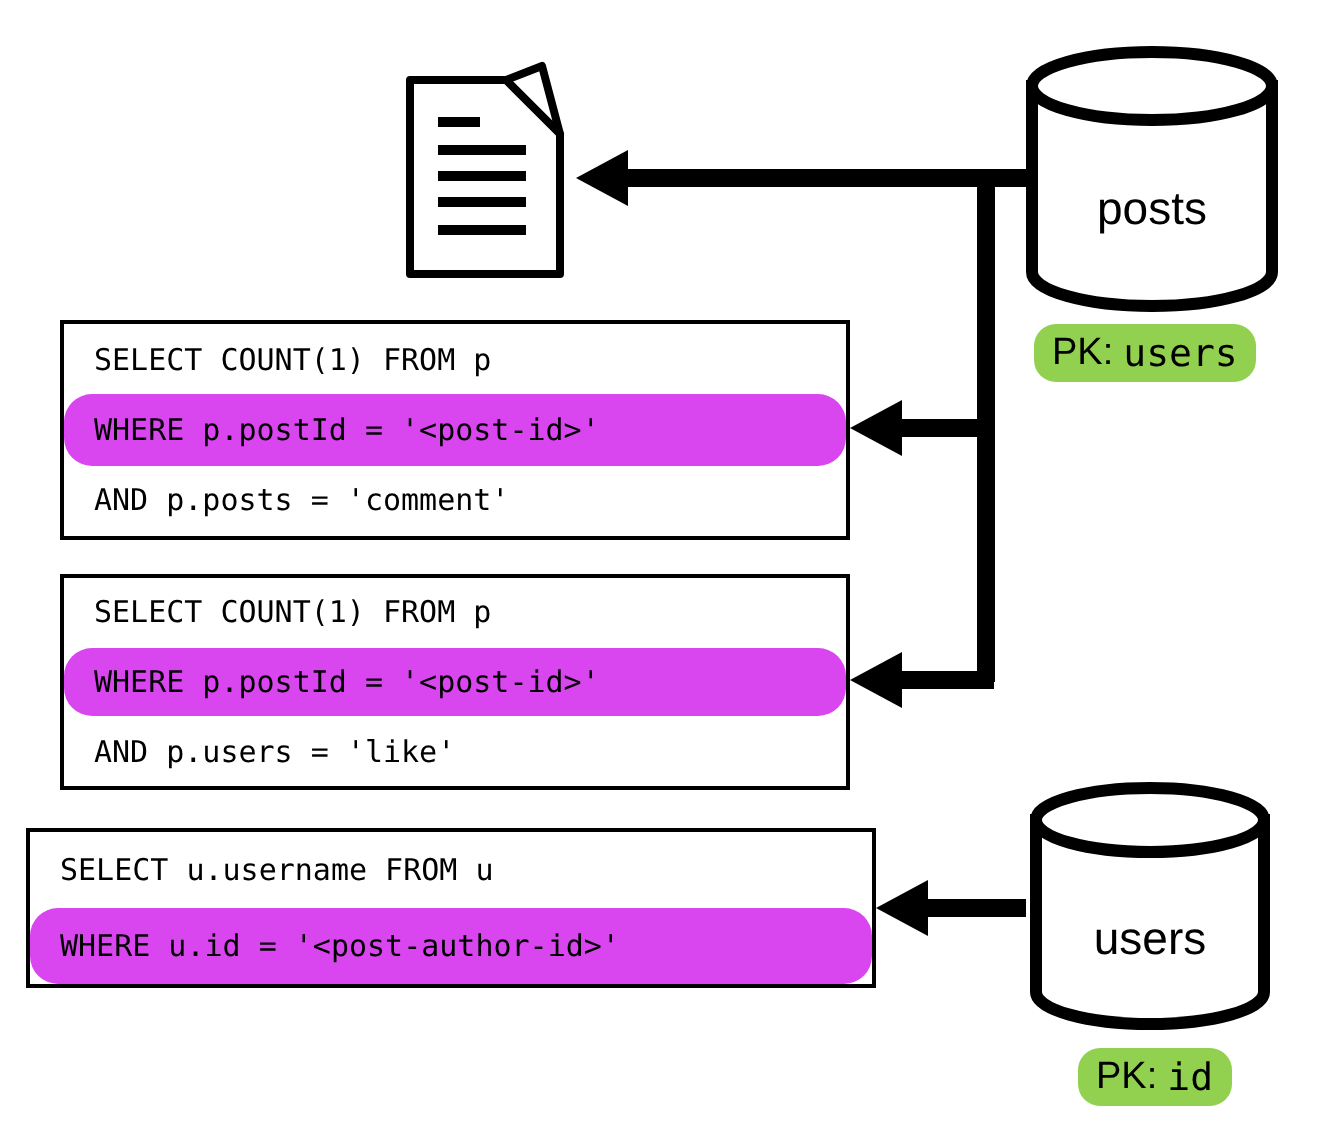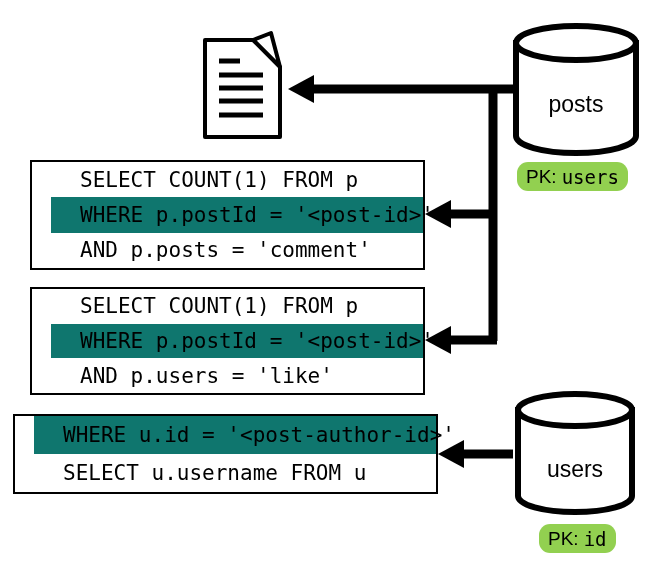--- a/index.html
+++ b/index.html
@@ -19,27 +19,26 @@
     box-sizing: border-box;
     border: 2px solid #000000;
     background: #ffffff;
     display: flex;
     flex-direction: column;
   }
   .sql-row {
     flex: 1;
     display: flex;
     align-items: center;
-    padding-left: 29px;
-    font-size: 21px;
+    padding-left: 15px;
+    font-size: 15px;
     color: #000000;
     white-space: pre;
-    margin-left: 19px;
   }
-  .sql-row.hl { background: #0f766e; }
+  .sql-row.hl { background: #d946ef; border-radius: 14px; }
 
   #box-comment { left: 30px;  top: 160px; width: 395px; height: 110px; }
   #box-like    { left: 30px;  top: 287px; width: 395px; height: 108px; }
   #box-user    { left: 13px;  top: 414px; width: 425px; height: 80px;  }
 
   
   .pk-badge {
     position: absolute;
     box-sizing: border-box;
     background: #92D050;
@@ -107,22 +106,22 @@
     <div class="sql-row">AND p.posts = 'comment'</div>
   </div>
 
   <div class="sql-box" id="box-like">
     <div class="sql-row">SELECT COUNT(1) FROM p</div>
     <div class="sql-row hl">WHERE p.postId = '&lt;post-id&gt;'</div>
     <div class="sql-row">AND p.users = 'like'</div>
   </div>
 
   <div class="sql-box" id="box-user">
+    <div class="sql-row">SELECT u.username FROM u</div>
     <div class="sql-row hl">WHERE u.id = '&lt;post-author-id&gt;'</div>
-    <div class="sql-row">SELECT u.username FROM u</div>
   </div>
 
   <svg style="left:510px; top:22px;" width="132" height="136" viewBox="0 0 132 136">
     <path d="M6,21 V114 A60,17 0 0 0 126,114 V21 Z" fill="#ffffff" stroke="#000000" stroke-width="6"></path>
     <ellipse cx="66" cy="21" rx="60" ry="17" fill="#ffffff" stroke="#000000" stroke-width="6"></ellipse>
     <text class="db-label" x="66" y="90" text-anchor="middle">posts</text>
   </svg>
 
   <div class="pk-badge" id="pk-posts">
     <span class="pk-label">PK:</span>

